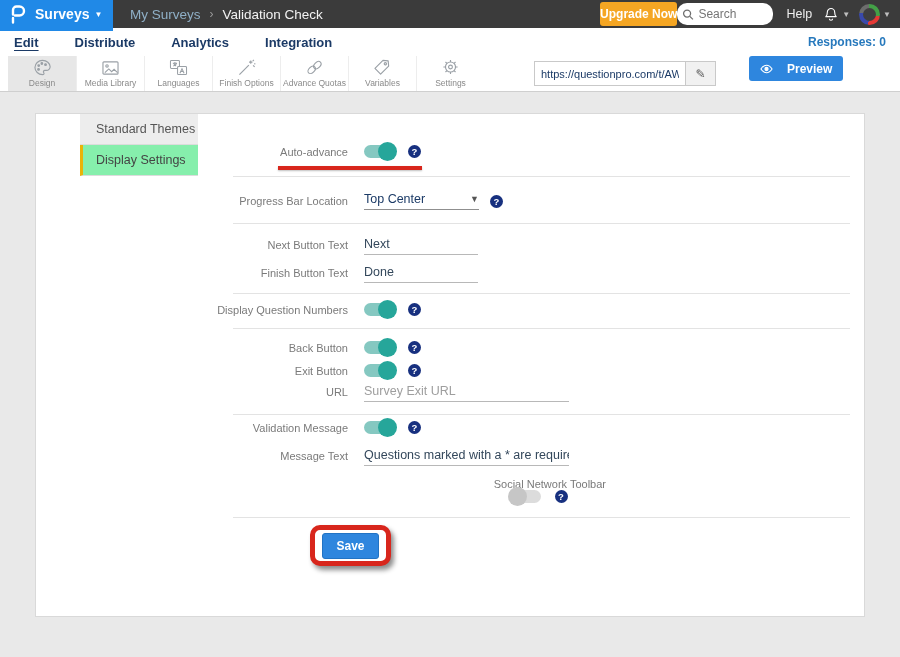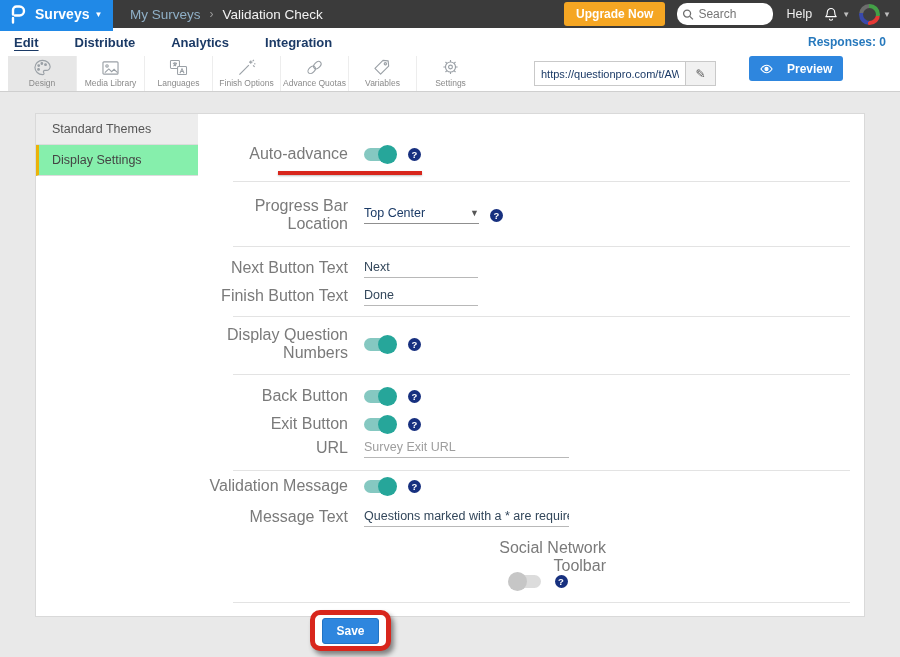--- a/index.html
+++ b/index.html
@@ -12,21 +12,21 @@
     align-items:center; padding:0 8px 0 10px; flex:none; }
   .logo-glyph { color:#fff; font-weight:bold; font-size:19px; line-height:1; margin-right:9px; }
   .product-label { color:#fff; font-size:14px; font-weight:600; }
   .caret { font-size:8px; color:#fff; margin-left:5px; }
   .breadcrumb { display:flex; align-items:center; margin-left:17px; font-size:13.5px; }
   .bc-parent { color:#8fafc6; }
   .bc-sep { color:#9a9a9a; margin:0 9px; font-size:12px; }
   .bc-current { color:#f2f2f2; }
   .header-spacer { flex:1; }
   .upgrade-btn { background:#f5a623; color:#fff; font-size:12px; font-weight:bold;
-    border:none; border-radius:3px; padding:5px 12px; margin-right:12px; cursor:pointer; }
+    border:none; border-radius:3px; padding:5px 0; margin-right:0; cursor:pointer; }
   .search-box { width:96px; height:22px; background:#fff; border-radius:10px;
     display:flex; align-items:center; padding:0 5px; }
   .search-box input { border:none; outline:none; width:70px; font-size:12px;
     color:#444; margin-left:4px; font-family:inherit; }
   .help-label { color:#eee; font-size:12.5px; margin:0 11px 0 13px; }
   .bell-wrap,.avatar-wrap { display:flex; align-items:center; margin-right:9px; }
   .caret-dim { font-size:8px; color:#bfbfbf; margin-left:3px; }
   .avatar { width:21px; height:21px; border-radius:50%;
     background:conic-gradient(#43a047 0 28%, #e53935 28% 52%, #3949ab 52% 78%, #6d6d6d 78% 100%);
     position:relative; }
@@ -54,28 +54,28 @@
   .url-edit-btn { width:30px; height:25px; background:#f1f1f1; border:1px solid #c9c9c9;
     border-left:none; display:flex; align-items:center; justify-content:center;
     font-size:12px; color:#555; cursor:pointer; }
   .preview-btn { margin-left:33px; height:25px; background:#2e86de; border:none;
     border-radius:3px; color:#fff; font-size:12px; font-weight:bold; padding:0 11px;
     display:flex; align-items:center; gap:14px; cursor:pointer; }
 
   
   .content { height:560px; padding:21px 35px 0 35px; }
   .card { width:830px; height:504px; background:#fff; border:1px solid #d9d9d9; display:flex; }
-  .side-col { width:162px; flex:none; }
+  .side-col { width:162px; flex:none;padding-left:44px; }
   .side-item { height:31px; line-height:30px; padding-left:16px; font-size:12.5px;
     color:#555; background:#ededed; border-bottom:1px solid #dcdcdc; cursor:pointer; }
   .side-item.active { background:#86efac; border-left:3px solid #eab308; padding-left:13px; color:#444; }
 
   .form-col { flex:1; padding-right:0; }
   .row { display:flex; align-items:center; }
-  .row-label { width:150px; text-align:right; color:#7a7a7a; font-size:16px; flex:none; }
+  .row-label { width:150px; text-align:right; color:#7a7a7a; font-size:11px; flex:none; }
   .row-ctl { margin-left:16px; display:flex; align-items:center; }
   .divider { height:1px; background:#e3e3e3; margin:0 14px 0 35px; }
 
   .toggle { position:relative; width:30px; height:13px; border-radius:7px; cursor:pointer; flex:none; }
   .toggle-on { background:#85c8c1; }
   .toggle-on::after { content:""; position:absolute; right:-3px; top:-3px; width:19px;
     height:19px; border-radius:50%; background:#26a69a; }
   .toggle-off { background:#dcdcdc; }
   .toggle-off::after { content:""; position:absolute; left:-3px; top:-3px; width:19px;
     height:19px; border-radius:50%; background:#c6c6c6; }

